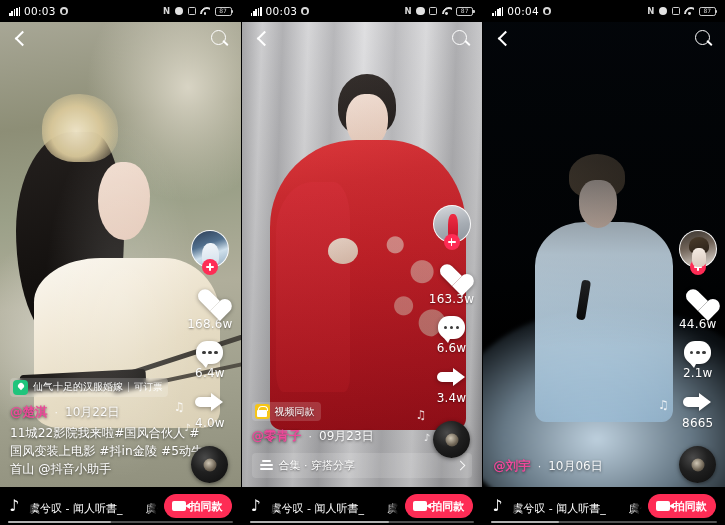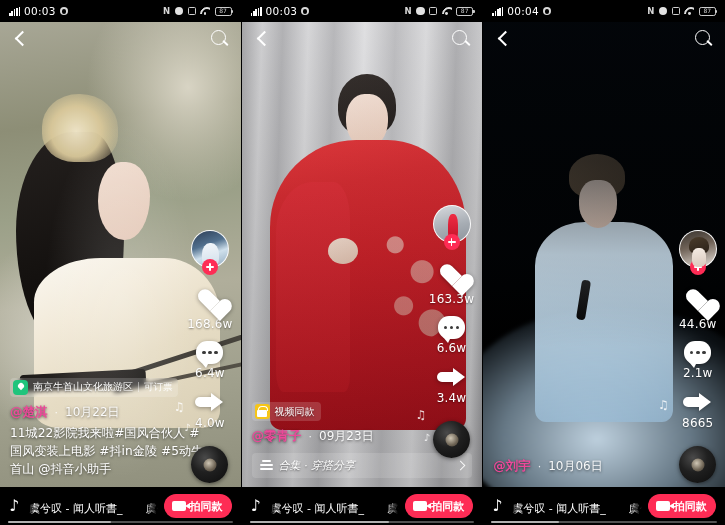--- a/index.html
+++ b/index.html
@@ -206,21 +206,21 @@
     border:1.3px solid #fff; border-bottom:none; border-radius:4px 4px 0 0; }
   .bagicon::after{ content:""; position:absolute; left:2.5px; top:6px; width:10px;height:7px;
     background:#fff; border-radius:1px; }
   .meta { display:flex; align-items:center; gap:7px; margin-bottom:3px; }
   .author { color:#ec4899; font-size:12.5px; font-weight:700; text-shadow:0 1px 3px rgba(0,0,0,.6); }
   .dot-sep { color:rgba(255,255,255,.85); font-size:11px; }
   .date { color:rgba(255,255,255,.95); font-size:12px; text-shadow:0 1px 3px rgba(0,0,0,.6); }
   .caption { color:#fff; font-size:12.2px; line-height:1.48; max-width:196px;
     text-shadow:0 1px 3px rgba(0,0,0,.65); word-break:break-all; }
   .collection { margin-top:8px; height:25px; border-radius:4px; background:rgba(255,255,255,.14);
-    display:flex; align-items:center; padding:0 8px; gap:6px; cursor:pointer;font-style:italic; }
+    display:flex; align-items:center; padding:0 8px; gap:6px; cursor:pointer; }
   .stackico { width:13px; height:11px; position:relative; flex:0 0 auto; }
   .stackico i{ position:absolute; left:0; width:13px; height:2.4px; border-radius:2px;
     background:#fff; }
   .stackico i:nth-child(1){ top:0; width:9px; left:2px; }
   .stackico i:nth-child(2){ top:4px; }
   .stackico i:nth-child(3){ top:8px; }
   .coll-text { color:#fff; font-size:11px; flex:1; text-shadow:0 1px 2px rgba(0,0,0,.5); }
   .chev { width:7px;height:7px; border-top:1.6px solid rgba(255,255,255,.9);
     border-right:1.6px solid rgba(255,255,255,.9); transform:rotate(45deg); }
 
@@ -317,21 +317,21 @@
       </div>
       <div class="disc"></div>
     </div>
     <span class="note" style="right:56px; top:400px;">♫</span>
     <span class="note" style="right:50px; top:422px; font-size:10px;">♪</span>
 
     <div class="info">
       <div class="tagrow">
         <div class="geo-tag">
           <span class="pin"></span>
-          <span class="geo-text">南京牛首山文化旅游区</span>
+          <span class="geo-text">仙气十足的汉服婚嫁</span>
           <span class="geo-sep"></span>
           <span class="geo-sub">可订票</span>
         </div>
       </div>
       <div class="meta">
         <span class="author">@楚淇</span>
         <span class="dot-sep">·</span>
         <span class="date">10月22日</span>
       </div>
       <div class="caption">11城22影院我来啦#国风合伙人 #国风变装上电影 #抖in金陵 #5动牛首山 @抖音小助手</div>

